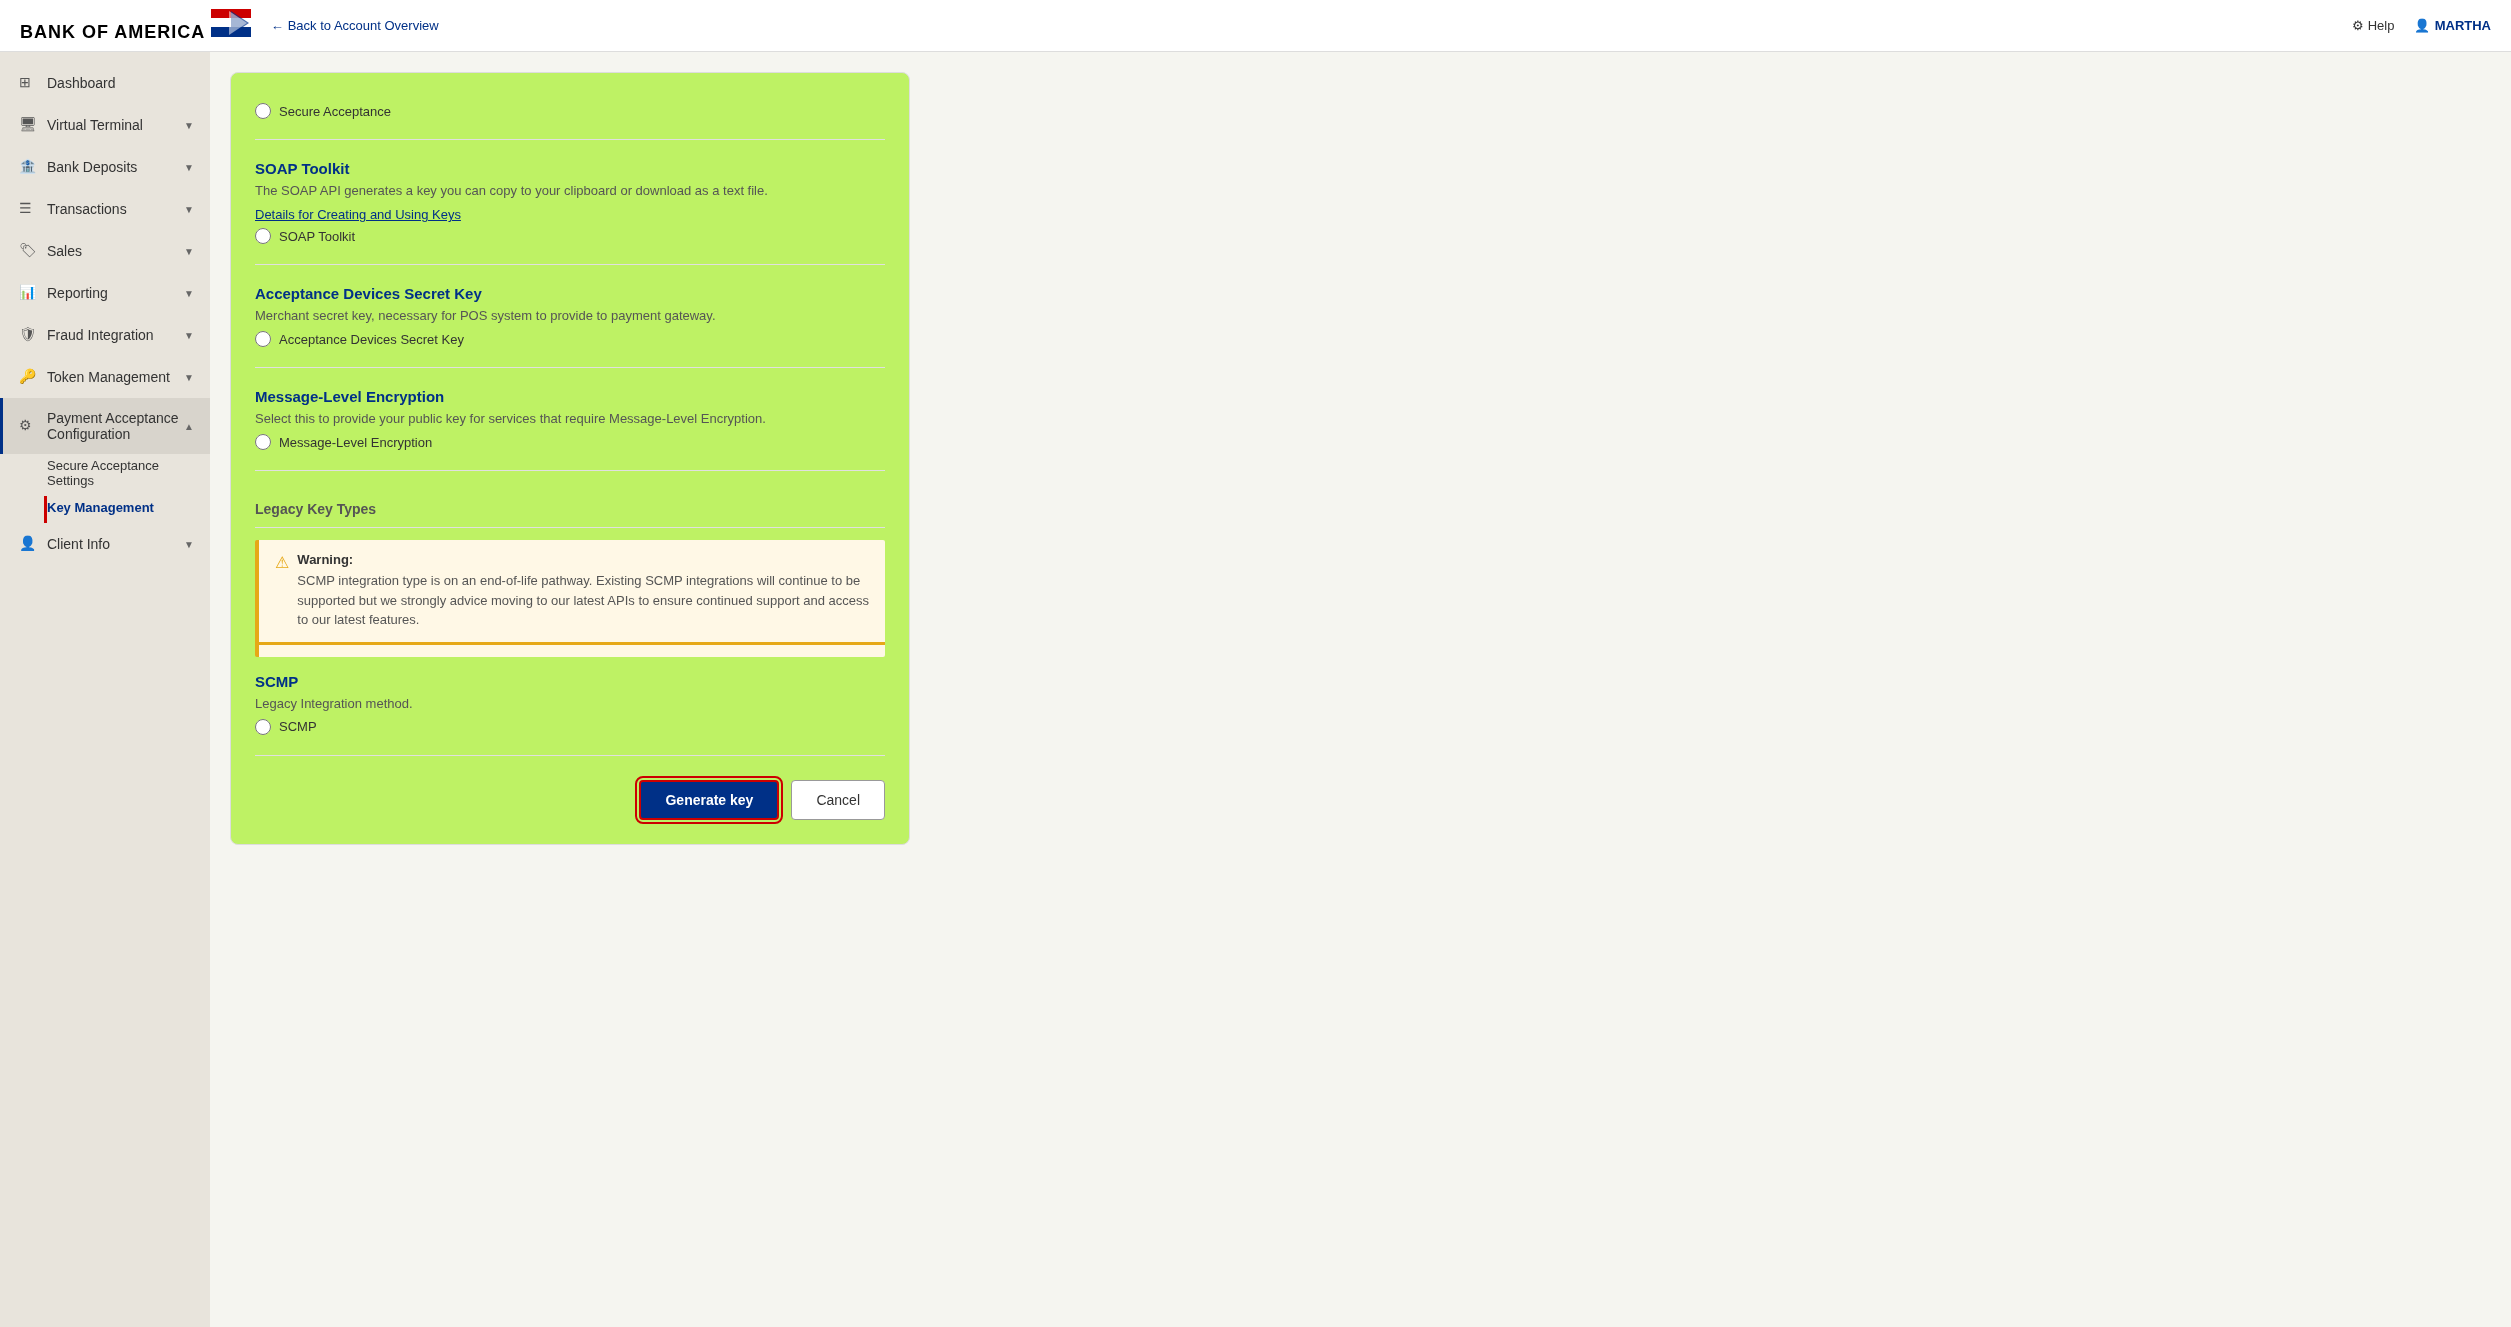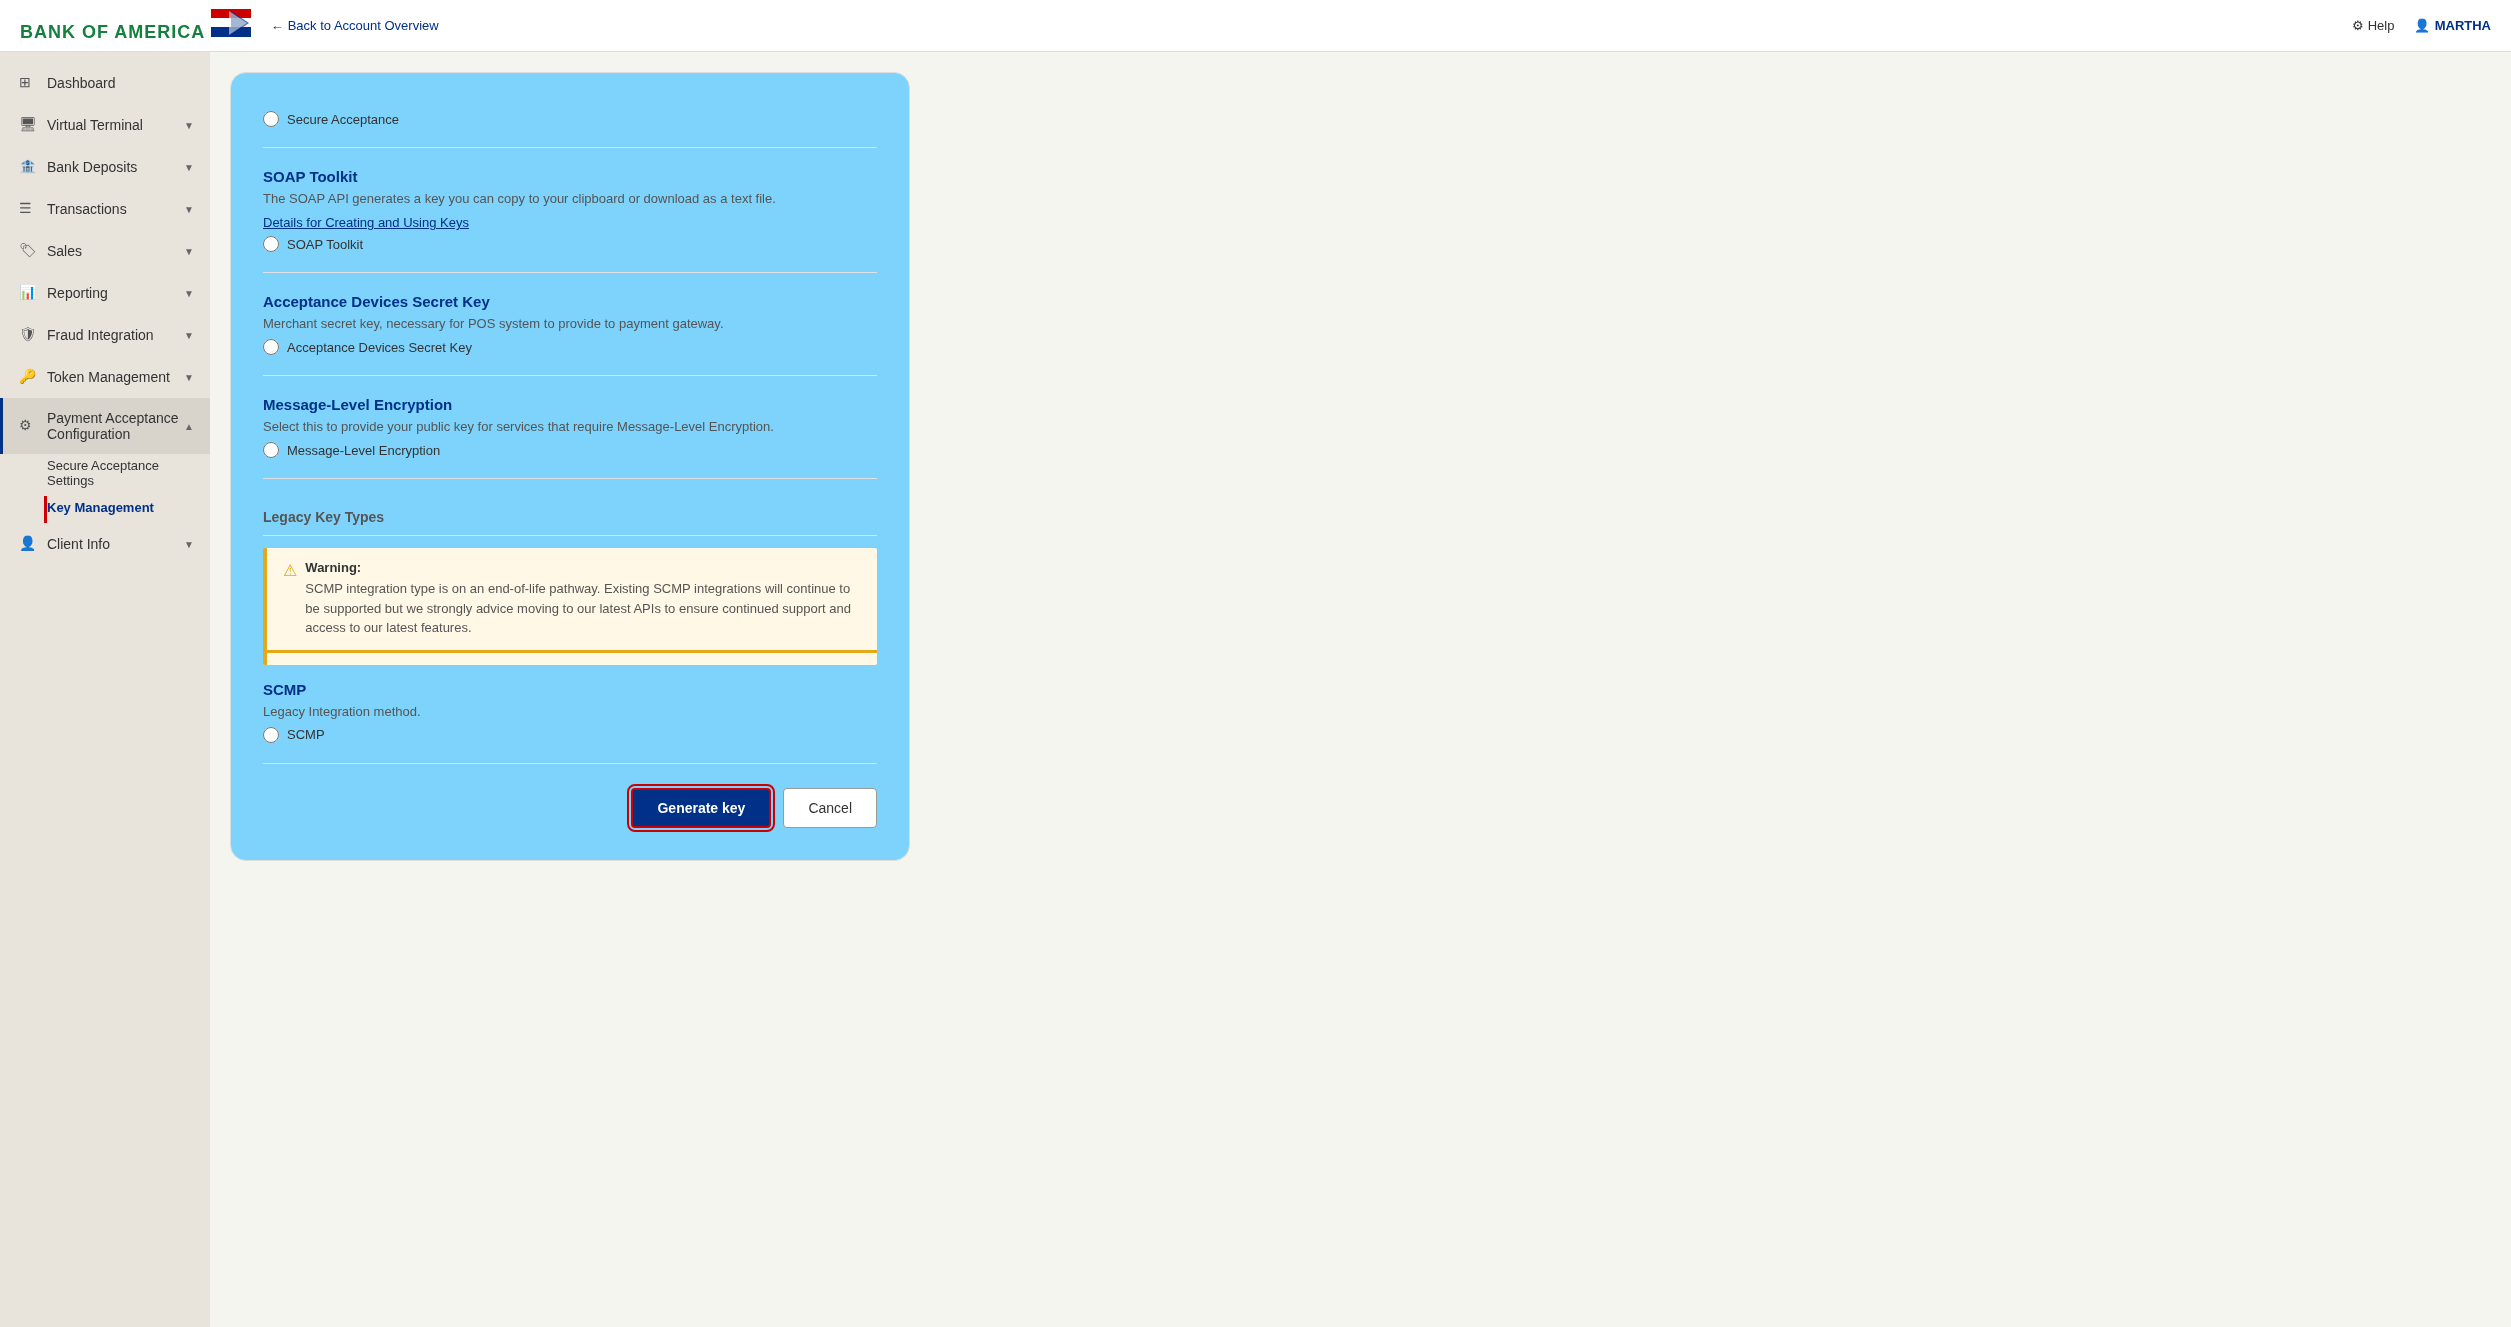--- a/index.html
+++ b/index.html
@@ -12,21 +12,21 @@
       padding: 0 20px;
       height: 52px;
       display: flex;
       align-items: center;
       justify-content: space-between;
       position: fixed;
       top: 0; left: 0; right: 0;
       z-index: 100;
     }
     .header-left { display: flex; align-items: center; gap: 20px; }
-    .logo-text { font-size: 18px; font-weight: bold; color: #15803d; letter-spacing: 1px; }
+    .logo-text { font-size: 18px; font-weight: bold; color: #000000; letter-spacing: 1px; }
     .logo-flag { display: inline-flex; align-items: center; }
     .logo-flag svg { width: 40px; height: 30px; }
     .back-link { color: #003087; font-size: 13px; text-decoration: none; display: flex; align-items: center; gap: 4px; }
     .header-right { display: flex; align-items: center; gap: 20px; }
     .header-help { display: flex; align-items: center; gap: 4px; color: #333; font-size: 13px; cursor: pointer; }
     .header-user { display: flex; align-items: center; gap: 4px; color: #003087; font-size: 13px; font-weight: bold; cursor: pointer; }
 
     
     .layout { display: flex; margin-top: 52px; min-height: calc(100vh - 52px); }
 
@@ -68,24 +68,24 @@
 
     
     .main {
       margin-left: 210px;
       flex: 1;
       padding: 20px;
       background: #f5f5f0;
     }
 
     .content-card {
-      background: #7dd3fc;
+      background: #bef264;
       border: 1px solid #ddd;
-      border-radius: 16px;
-      padding: 32px;
+      border-radius: 8px;
+      padding: 24px;
       max-width: 680px;
     }
 
     
     .section-block { margin-bottom: 20px; border-bottom: 1px solid #e0e0e0; padding-bottom: 20px; }
     .section-block:last-child { border-bottom: none; }
     .section-title { font-size: 15px; font-weight: bold; color: #003087; margin-bottom: 6px; }
     .section-desc { font-size: 13px; color: #555; margin-bottom: 8px; }
     .section-link { color: #003087; text-decoration: underline; font-size: 13px; cursor: pointer; }
     .radio-option { display: flex; align-items: center; gap: 8px; margin-top: 6px; }

